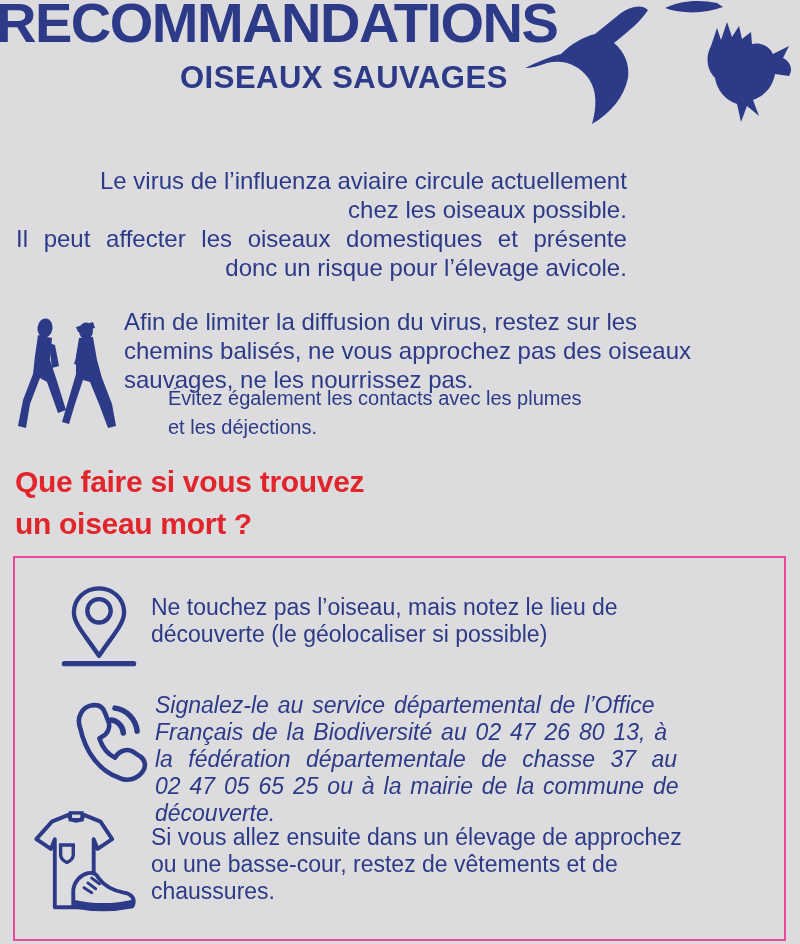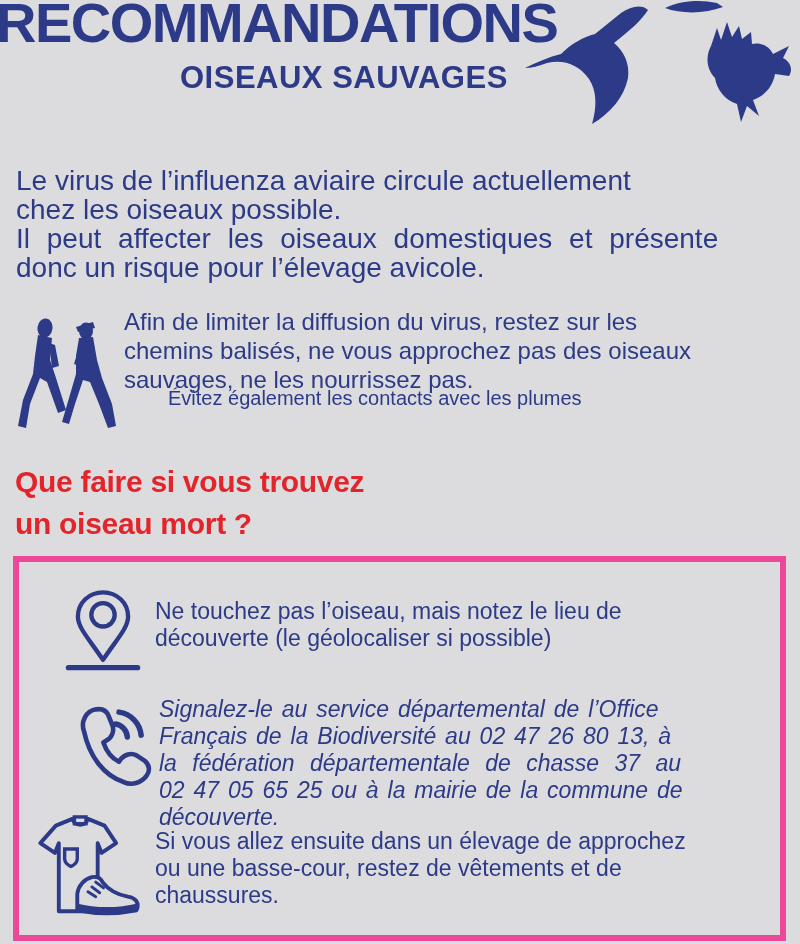--- a/index.html
+++ b/index.html
@@ -18,38 +18,38 @@
   .subtitle{
     position:absolute;left:180px;top:60px;
     font-size:31px;font-weight:700;letter-spacing:0.5px;
     color:#2c3a87;white-space:nowrap;
   }
   .birds{position:absolute;left:515px;top:0;}
 
   .textline{white-space:nowrap;}
   .intro{
     position:absolute;left:16px;top:166px;
-    font-size:28px;line-height:29px;
+    font-size:24px;line-height:29px;text-align:right;
   }
   .ws-wide{word-spacing:9px;}
   .ws-slight{word-spacing:2.5px;}
 
   .people-icon{position:absolute;left:14px;top:318px;}
   .para1{position:absolute;left:124px;top:307px;font-size:24px;line-height:29px;}
   .para2{position:absolute;left:124px;top:384px;font-size:20px;line-height:29px;margin-left:44px;}
 
   .red-heading{
     position:absolute;left:15px;top:461px;
     font-size:30px;font-weight:800;line-height:42px;
     letter-spacing:-0.3px;color:#e2242b;margin:0;
   }
 
   .red-box{
     position:absolute;left:13px;top:556px;width:773px;height:385px;
-    border:6px solid #ec4899;box-sizing:border-box;
+    border:2px solid #ec4899;box-sizing:border-box;
   }
   .step-text{font-size:23px;line-height:27px;color:#2c3a87;}
   .step1-icon{position:absolute;left:45px;top:26px;}
   .step1-text{position:absolute;left:136px;top:36px;}
   .step2-icon{position:absolute;left:43px;top:140px;}
   .step2-text{position:absolute;left:140px;top:134px;font-style:italic;}
   .step3-icon{position:absolute;left:3px;top:252px;}
   .step3-text{position:absolute;left:136px;top:266px;}
 
   svg .stroke{fill:none;stroke:#2c3a87;}
@@ -95,20 +95,21 @@
   </svg>
 
   <section class="para1">
     <div class="textline">Afin de limiter la diffusion du virus, restez sur les</div>
     <div class="textline">chemins balisés, ne vous approchez pas des oiseaux</div>
     <div class="textline">sauvages, ne les nourrissez pas.</div>
   </section>
 
   <section class="para2">
     <div class="textline">Évitez également les contacts avec les plumes</div>
+    <div class="textline">et les déjections.</div>
   </section>
 
   <h3 class="red-heading">
     <div class="textline">Que faire si vous trouvez</div>
     <div class="textline">un oiseau mort ?</div>
   </h3>
 
   <div class="red-box">
 
     <svg class="step1-icon" width="78" height="84" viewBox="0 0 90 97">

